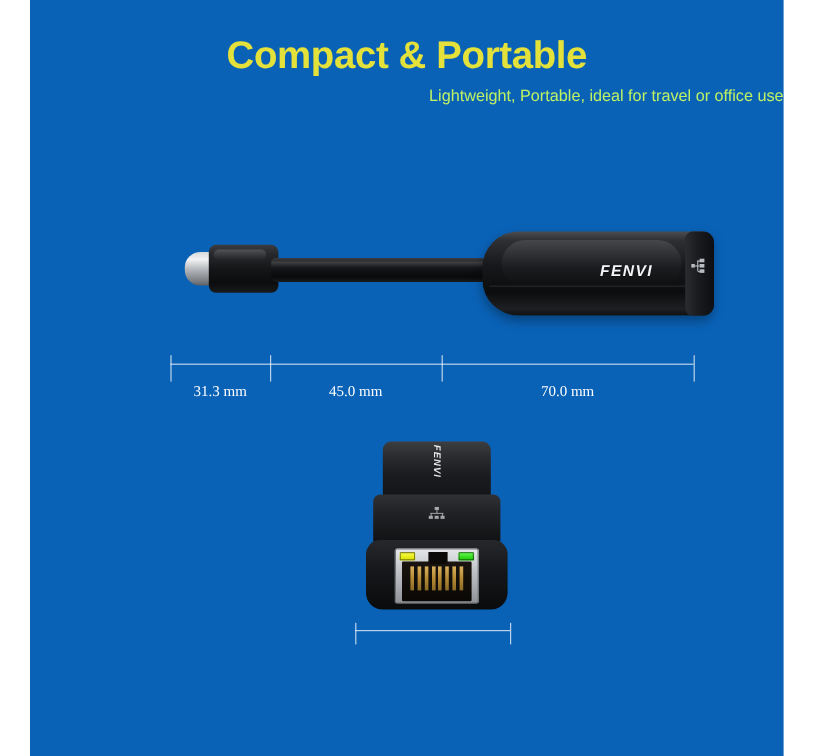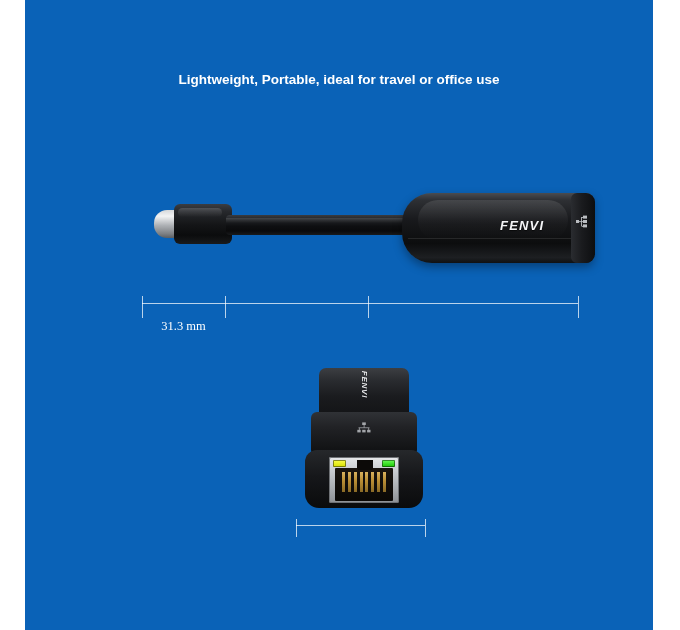--- a/index.html
+++ b/index.html
@@ -36,24 +36,24 @@
     font-weight: bold;
     letter-spacing: -0.3px;
     color: #e3e13a;
     line-height: 40px;
   }
   .subtitle {
     position: absolute;
     left: 0;
     top: 71px;
     width: 628px;
-    text-align: center;
+    text-align: right;
     font-size: 13.5px;
-    font-weight: bold;
-    color: #ffffff;
+    font-weight: normal;
+    color: #bef264;
     line-height: 18px;
   }
 
   
   #adapter-side {
     position: absolute;
     left: 105px;
     top: 178px;
     width: 465px;
     height: 100px;
@@ -285,20 +285,21 @@
     white-space: nowrap;
     font-family: Liberation Serif, serif;
   }
 </style>
 </head>
 <body>
 
 <div id="stage">
   <div id="canvas">
 
+    <div class="title">Compact &amp; Portable</div>
     <div class="subtitle">Lightweight, Portable, ideal for travel or office use</div>
 
     <div id="adapter-side">
       <div class="usbc-tip"></div>
       <div class="usbc-body"></div>
       <div class="cable"></div>
 
       <div class="housing">
         <div class="housing-gloss"></div>
         <div class="housing-seam"></div>
@@ -320,20 +321,22 @@
     </div>
 
     <div class="ruler" style="left:117px; top:303px; width:436px;"></div>
 
     <div class="tick" style="left:117px; top:296px; height:22px;"></div>
     <div class="tick" style="left:200px; top:296px; height:22px;"></div>
     <div class="tick" style="left:343px; top:296px; height:22px;"></div>
     <div class="tick" style="left:553px; top:296px; height:22px;"></div>
 
     <div class="dim-label" style="left:117px; top:318px; width:83px;">31.3 mm</div>
+    <div class="dim-label" style="left:200px; top:318px; width:143px;">45.0 mm</div>
+    <div class="dim-label" style="left:343px; top:318px; width:210px;">70.0 mm</div>
 
     <div id="adapter-front">
       <div class="fv-top">
         <div class="brand-front">FENVI</div>
       </div>
 
       <div class="fv-mid">
         <svg class="eth-icon-front" viewBox="0 0 15 12">
           <rect x="5.7" y="0.4" width="3.6" height="2.6" fill="#cfd2d6"></rect>
           <rect x="7.2" y="2.6" width="0.8" height="3.2" fill="#cfd2d6"></rect>

